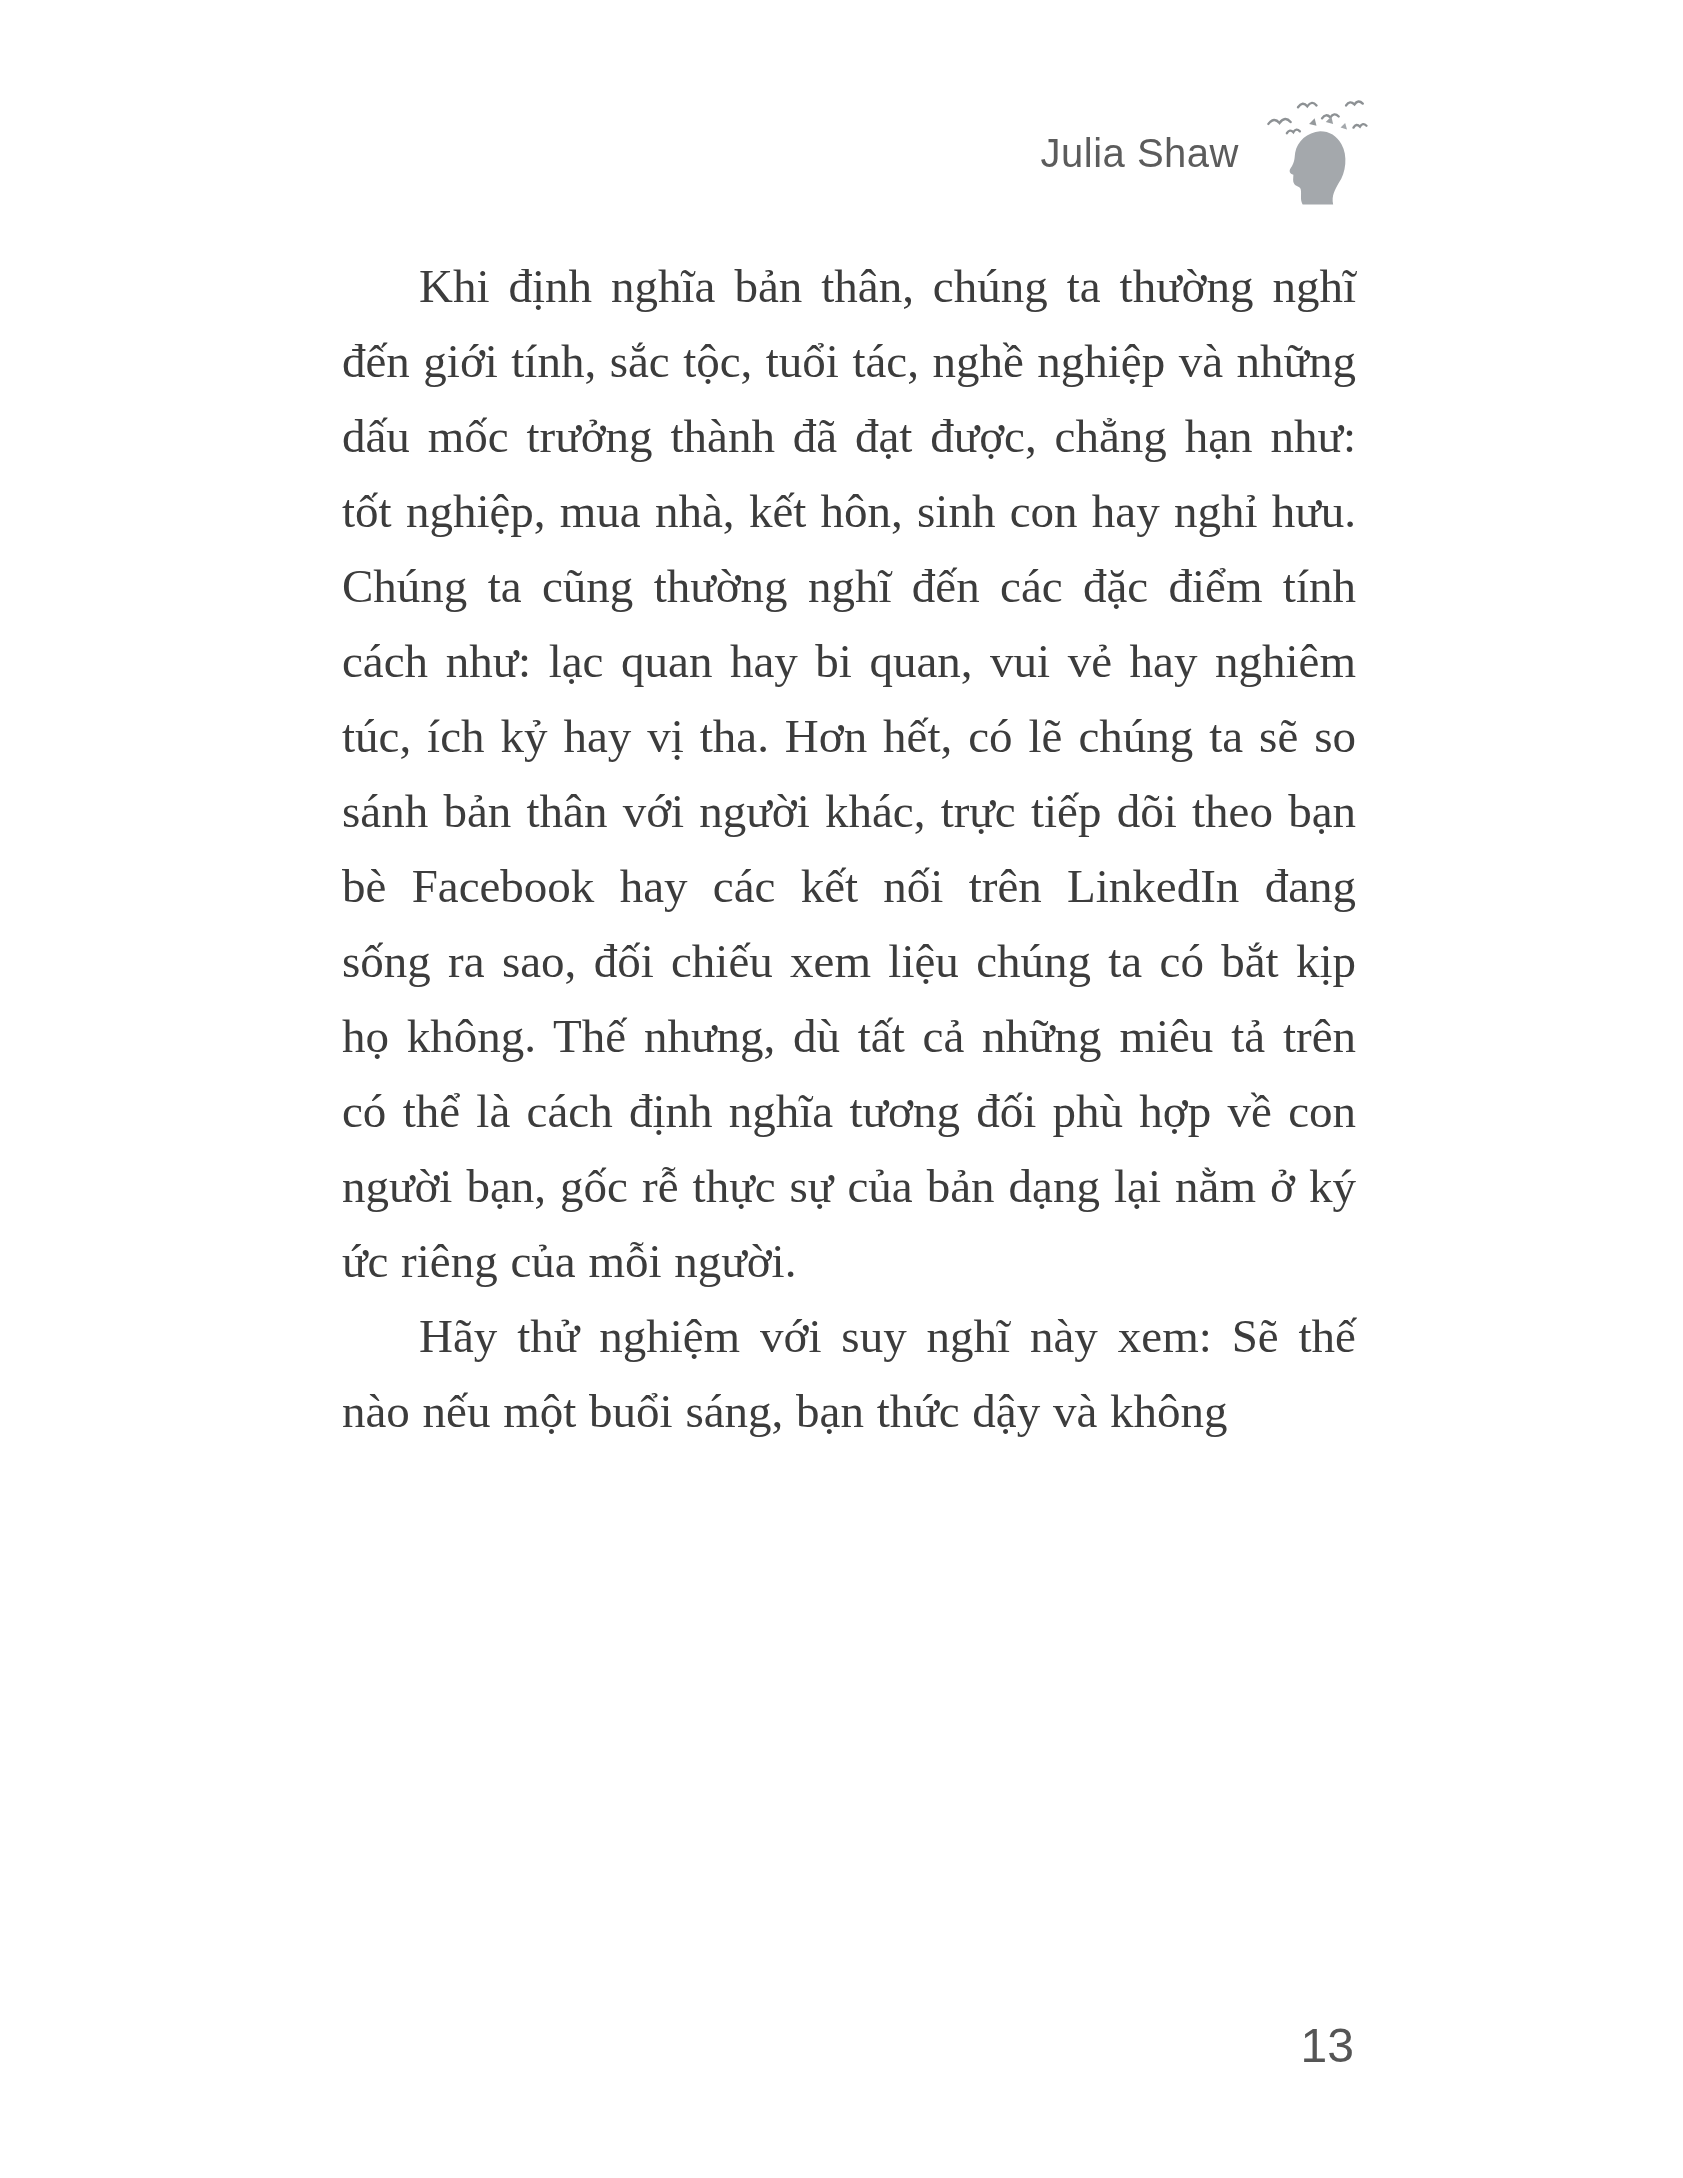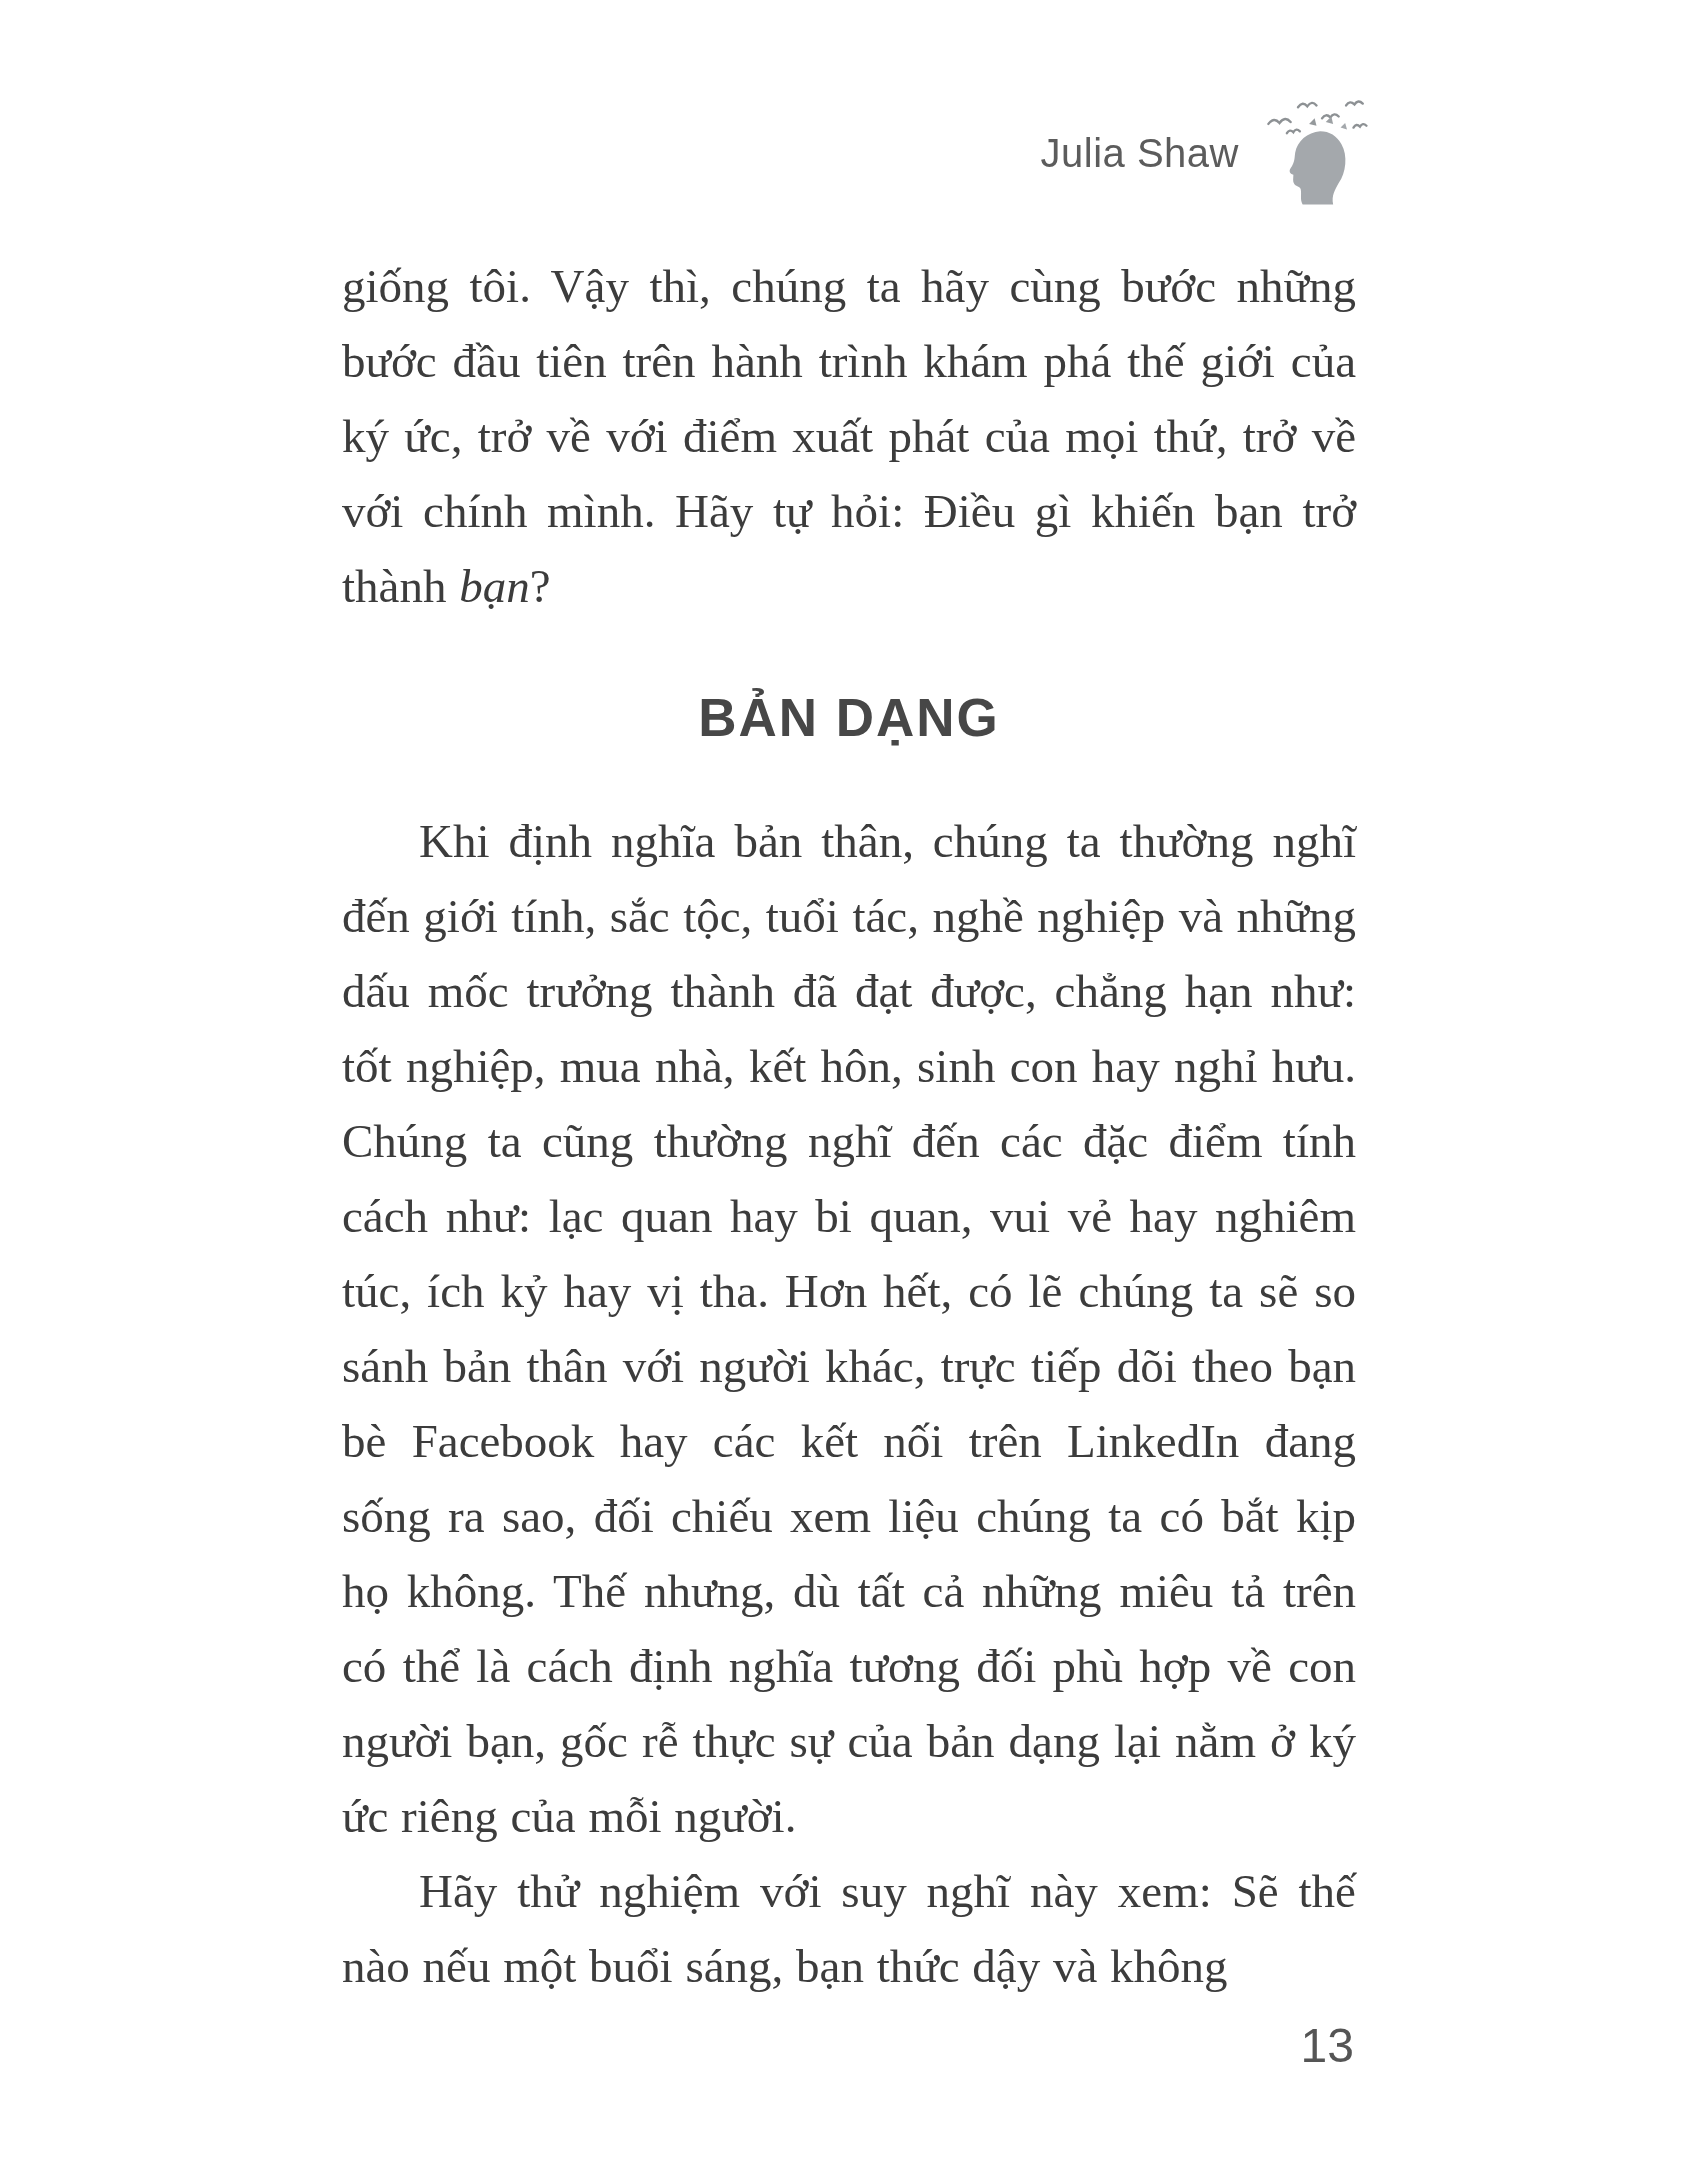--- a/index.html
+++ b/index.html
@@ -86,23 +86,21 @@
         <path d="M64,38 C50,39 39,49 37,61 C36,67 37,71 32,78 C30,81 31,84 35,85 C35,89 34,92 36,95 C38,98 42,97 43,101 C44,107 42,112 45,117 L78,117 C76,108 80,101 84,94 C92,83 94,64 87,52 C82,43 74,38 64,38 Z" fill="#a4a8ac"></path>
         <polygon points="52,30 58,24 60,32" fill="#95999c"></polygon>
         <polygon points="70,28 76,22 78,30" fill="#9da1a4"></polygon>
         <polygon points="86,34 91,29 93,36" fill="#a4a8ac"></polygon>
       </g>
     </svg>
   </header>
 
   <main class="content">
 
-    <p class="para no-indent"><span>giống tôi. Vậy thì, chúng ta hãy cùng bước những bước đầu tiên trên hành trình khám phá thế giới của ký ức, trở về với điểm xuất phát của mọi thứ, trở về với chính mình. Hãy tự hỏi: Điều gì khiến bạn trở thành </span><i>bạn</i><span>?</span></p>
 
-    <h2 class="section-heading">BẢN DẠNG</h2>
 
     <p class="para">Khi định nghĩa bản thân, chúng ta thường nghĩ đến giới tính, sắc tộc, tuổi tác, nghề nghiệp và những dấu mốc trưởng thành đã đạt được, chẳng hạn như: tốt nghiệp, mua nhà, kết hôn, sinh con hay nghỉ hưu. Chúng ta cũng thường nghĩ đến các đặc điểm tính cách như: lạc quan hay bi quan, vui vẻ hay nghiêm túc, ích kỷ hay vị tha. Hơn hết, có lẽ chúng ta sẽ so sánh bản thân với người khác, trực tiếp dõi theo bạn bè Facebook hay các kết nối trên LinkedIn đang sống ra sao, đối chiếu xem liệu chúng ta có bắt kịp họ không. Thế nhưng, dù tất cả những miêu tả trên có thể là cách định nghĩa tương đối phù hợp về con người bạn, gốc rễ thực sự của bản dạng lại nằm ở ký ức riêng của mỗi người.</p>
 
     <p class="para">Hãy thử nghiệm với suy nghĩ này xem: Sẽ thế nào nếu một buổi sáng, bạn thức dậy và không</p>
 
   </main>
 
   <div class="page-number">13</div>
 
 </div>

